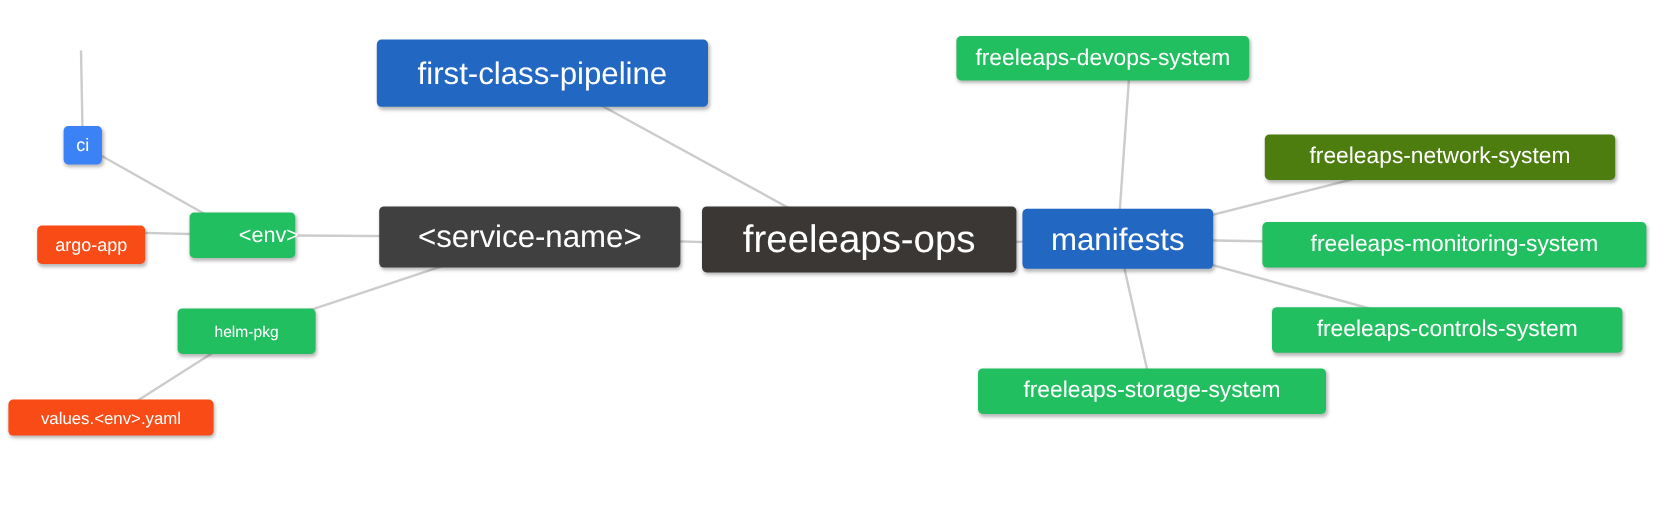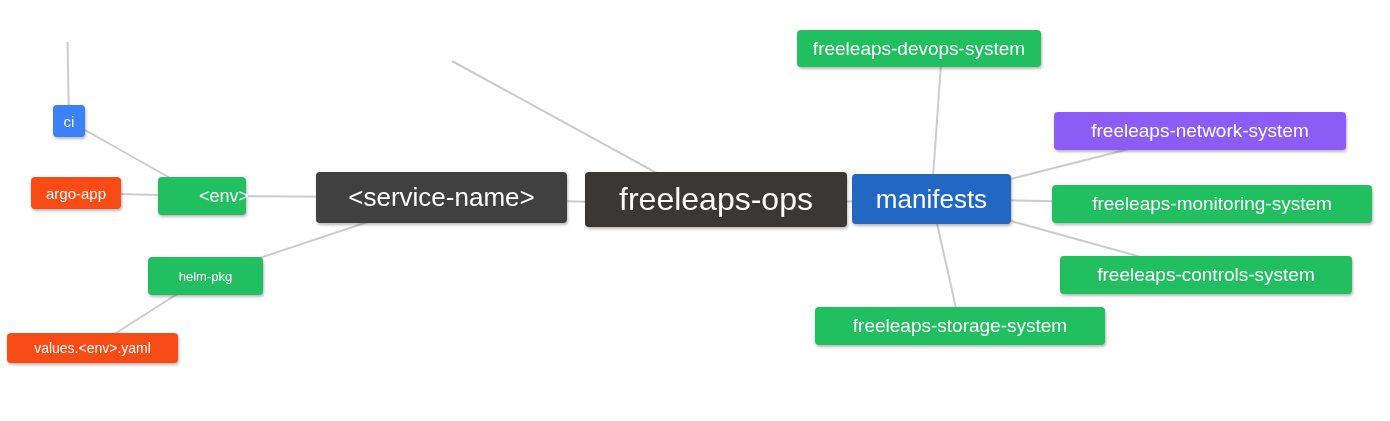--- a/index.html
+++ b/index.html
@@ -48,25 +48,26 @@
       <line x1="441.5" y1="197.5" x2="716" y2="205.5" stroke="#cccccc" stroke-width="2"></line>
       <line x1="716" y1="205.5" x2="931.5" y2="199" stroke="#cccccc" stroke-width="2"></line>
       <line x1="931.5" y1="199" x2="942" y2="48.5" stroke="#cccccc" stroke-width="2"></line>
       <line x1="931.5" y1="199" x2="1200" y2="131" stroke="#cccccc" stroke-width="2"></line>
       <line x1="931.5" y1="199" x2="1212" y2="204" stroke="#cccccc" stroke-width="2"></line>
       <line x1="931.5" y1="199" x2="1206" y2="275" stroke="#cccccc" stroke-width="2"></line>
       <line x1="931.5" y1="199" x2="960" y2="326" stroke="#cccccc" stroke-width="2"></line>
     </svg>
 
     <div class="node" style="left: 53px; top: 105px; width: 32px; height: 32px; font-size: 15px; background: #3b82f6;">ci</div>
-    <div class="node" style="left: 31px; top: 177px; width: 90px; height: 32px; font-size: 15px; background: rgb(248, 75, 22);">argo-app</div>
+    <div class="node" style="left: 31px; top: 188px; width: 90px; height: 32px; font-size: 15px; background: rgb(248, 75, 22);">argo-app</div>
     <div class="node" style="left: 158px; top: 177px; width: 88px; height: 38px; font-size: 18px; background: rgb(34, 191, 97); padding-left: 44px;">&lt;env&gt;</div>
     <div class="node" style="left: 148px; top: 257px; width: 115px; height: 38px; font-size: 13px; background: rgb(34, 191, 97);">helm-pkg</div>
     <div class="node" style="left: 7px; top: 333px; width: 171px; height: 30px; font-size: 14px; background: rgb(248, 75, 22);">values.&lt;env&gt;.yaml</div>
+    <div class="node" style="left: 314px; top: 33px; width: 276px; height: 56px; font-size: 26px; background: rgb(34, 104, 195);">first-class-pipeline</div>
     <div class="node" style="left: 316px; top: 172px; width: 251px; height: 51px; font-size: 26px; background: #404040;">&lt;service-name&gt;</div>
     <div class="node" style="left: 585px; top: 172px; width: 262px; height: 55px; font-size: 32px; background: rgb(58, 55, 53);">freeleaps-ops</div>
     <div class="node" style="left: 852px; top: 174px; width: 159px; height: 50px; font-size: 26px; background: rgb(34, 104, 195);">manifests</div>
     <div class="node" style="left: 797px; top: 30px; width: 244px; height: 37px; font-size: 19px; background: rgb(34, 191, 97);">freeleaps-devops-system</div>
-    <div class="node" style="left: 1054px; top: 112px; width: 292px; height: 38px; font-size: 19px; background: #8b5cf6;">freeleaps-network-system</div>
+    <div class="node" style="left: 1054px; top: 112px; width: 292px; height: 38px; font-size: 19px; background: #4d7c0f;">freeleaps-network-system</div>
     <div class="node" style="left: 1052px; top: 185px; width: 320px; height: 38px; font-size: 19px; background: rgb(34, 191, 97);">freeleaps-monitoring-system</div>
     <div class="node" style="left: 1060px; top: 256px; width: 292px; height: 38px; font-size: 19px; background: rgb(34, 191, 97);">freeleaps-controls-system</div>
     <div class="node" style="left: 815px; top: 307px; width: 290px; height: 38px; font-size: 19px; background: rgb(34, 191, 97);">freeleaps-storage-system</div>
   </div>
 
 </body></html>

